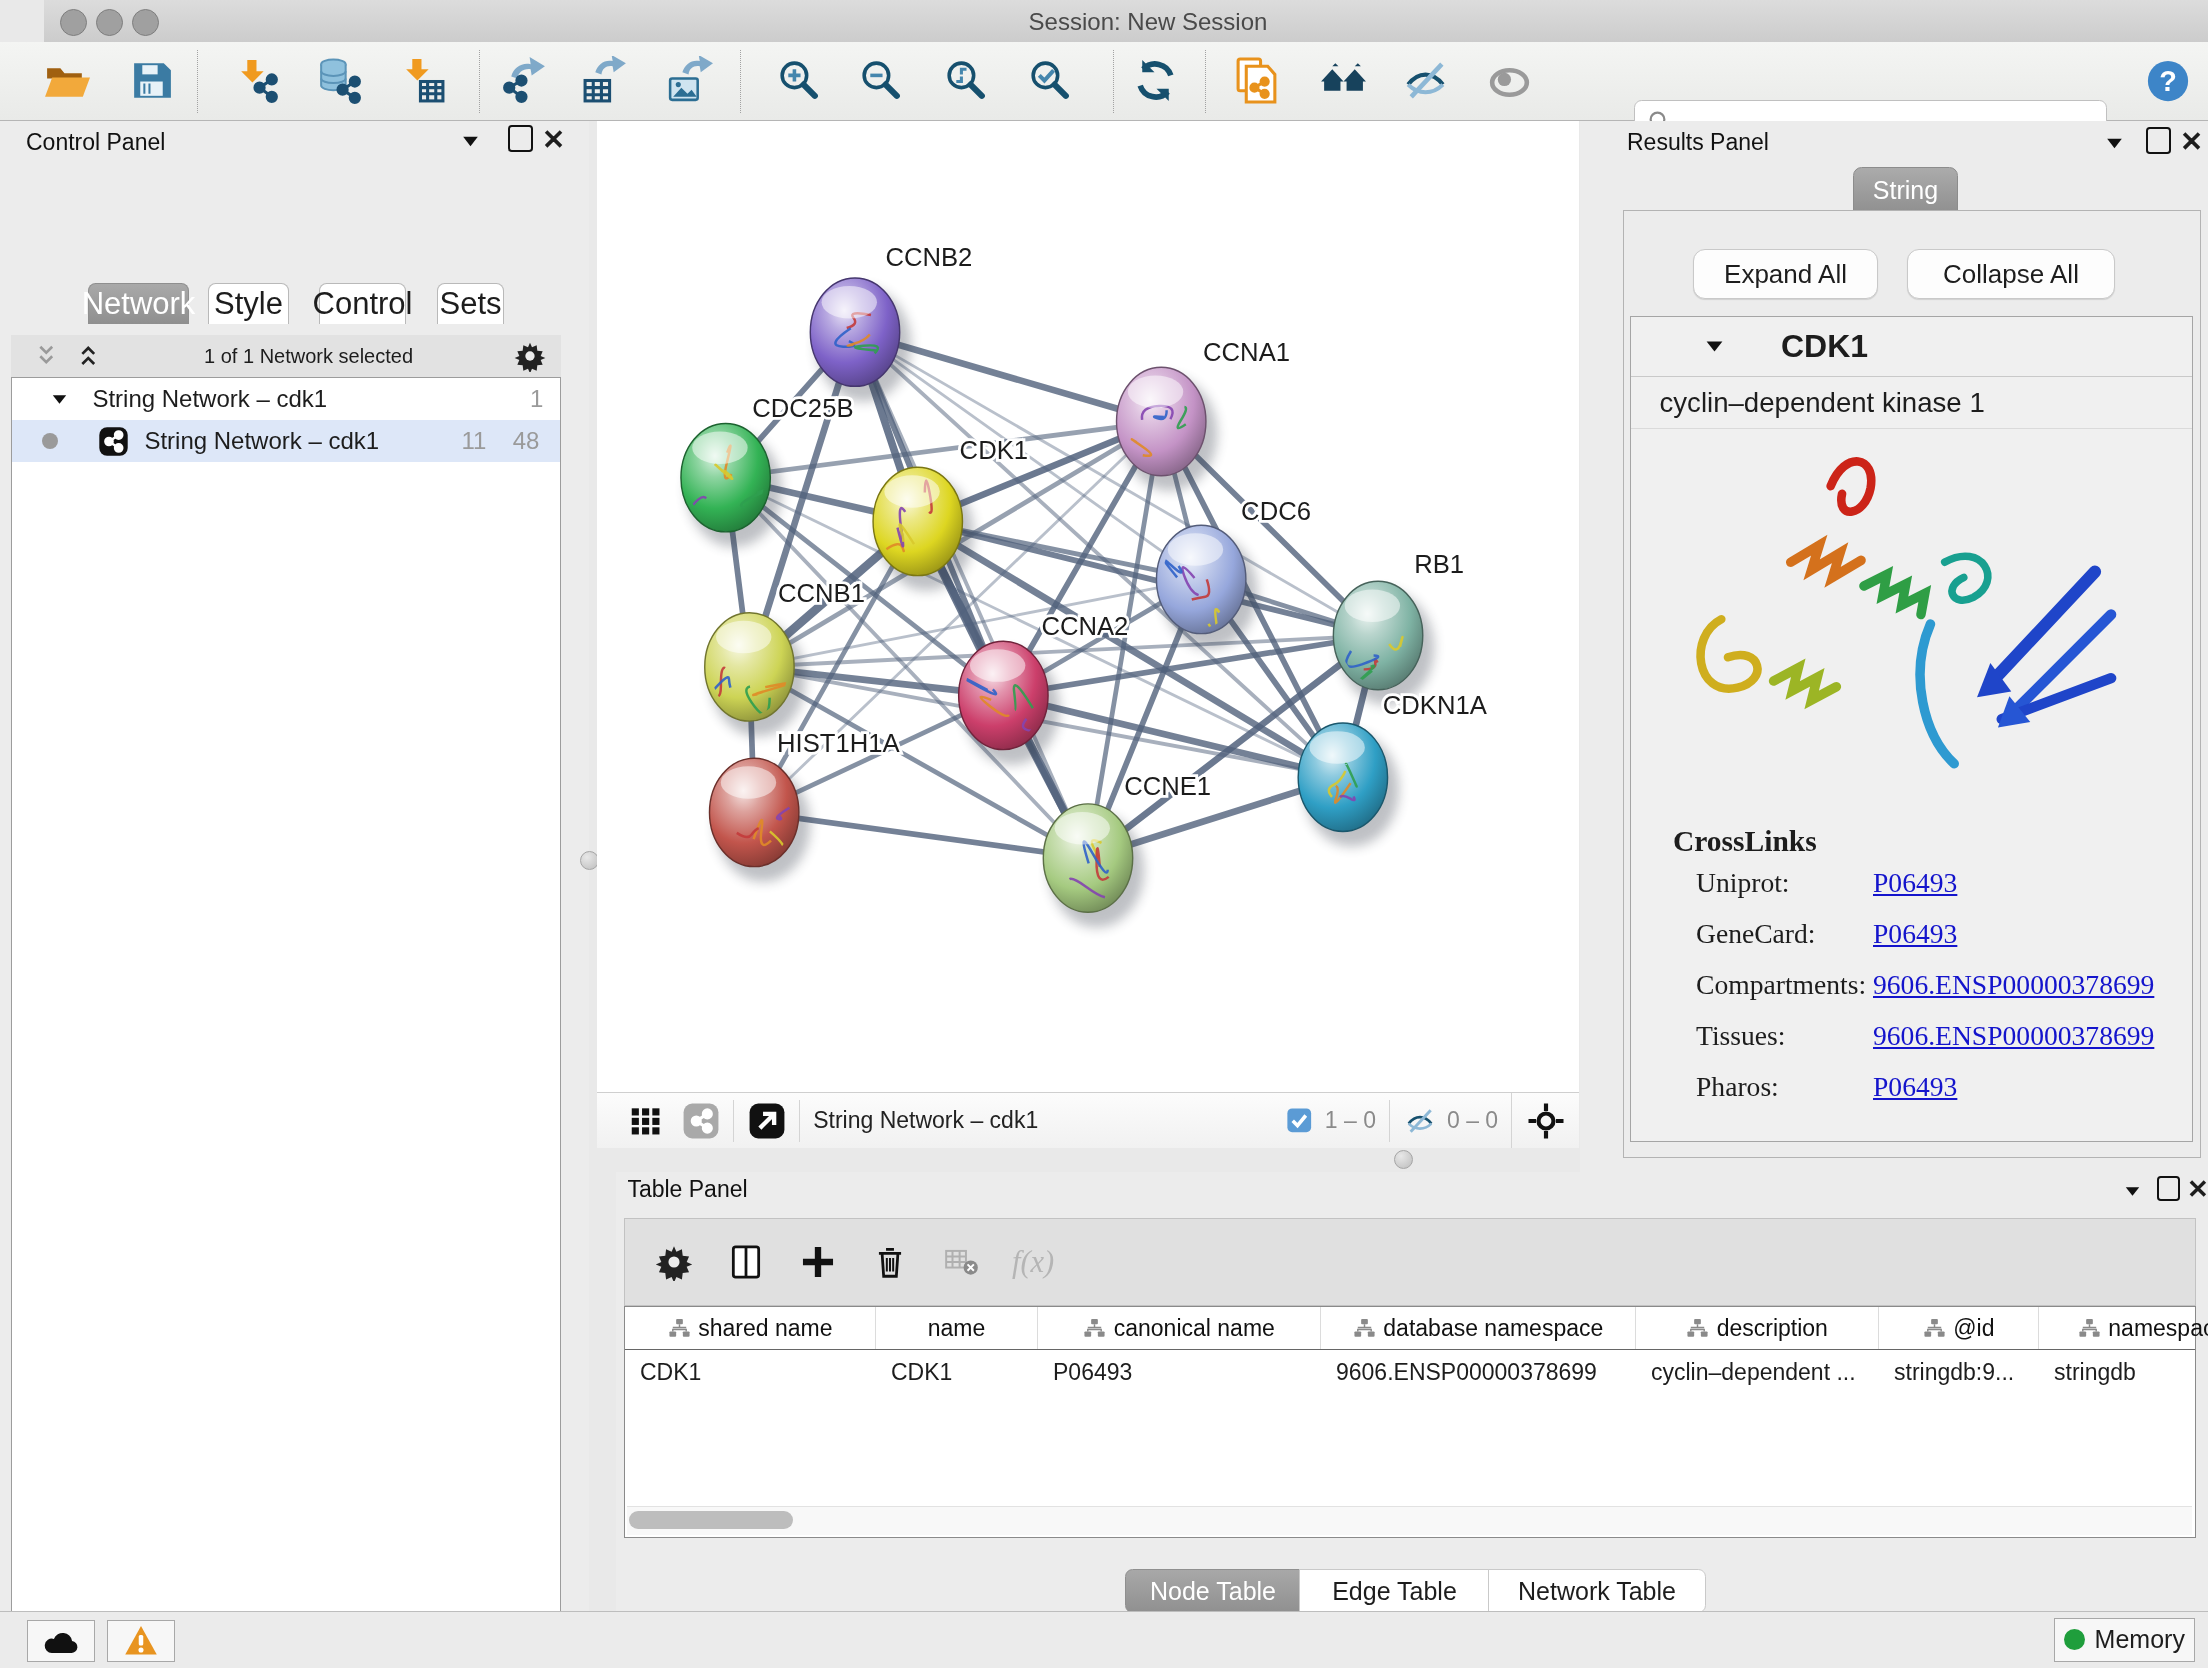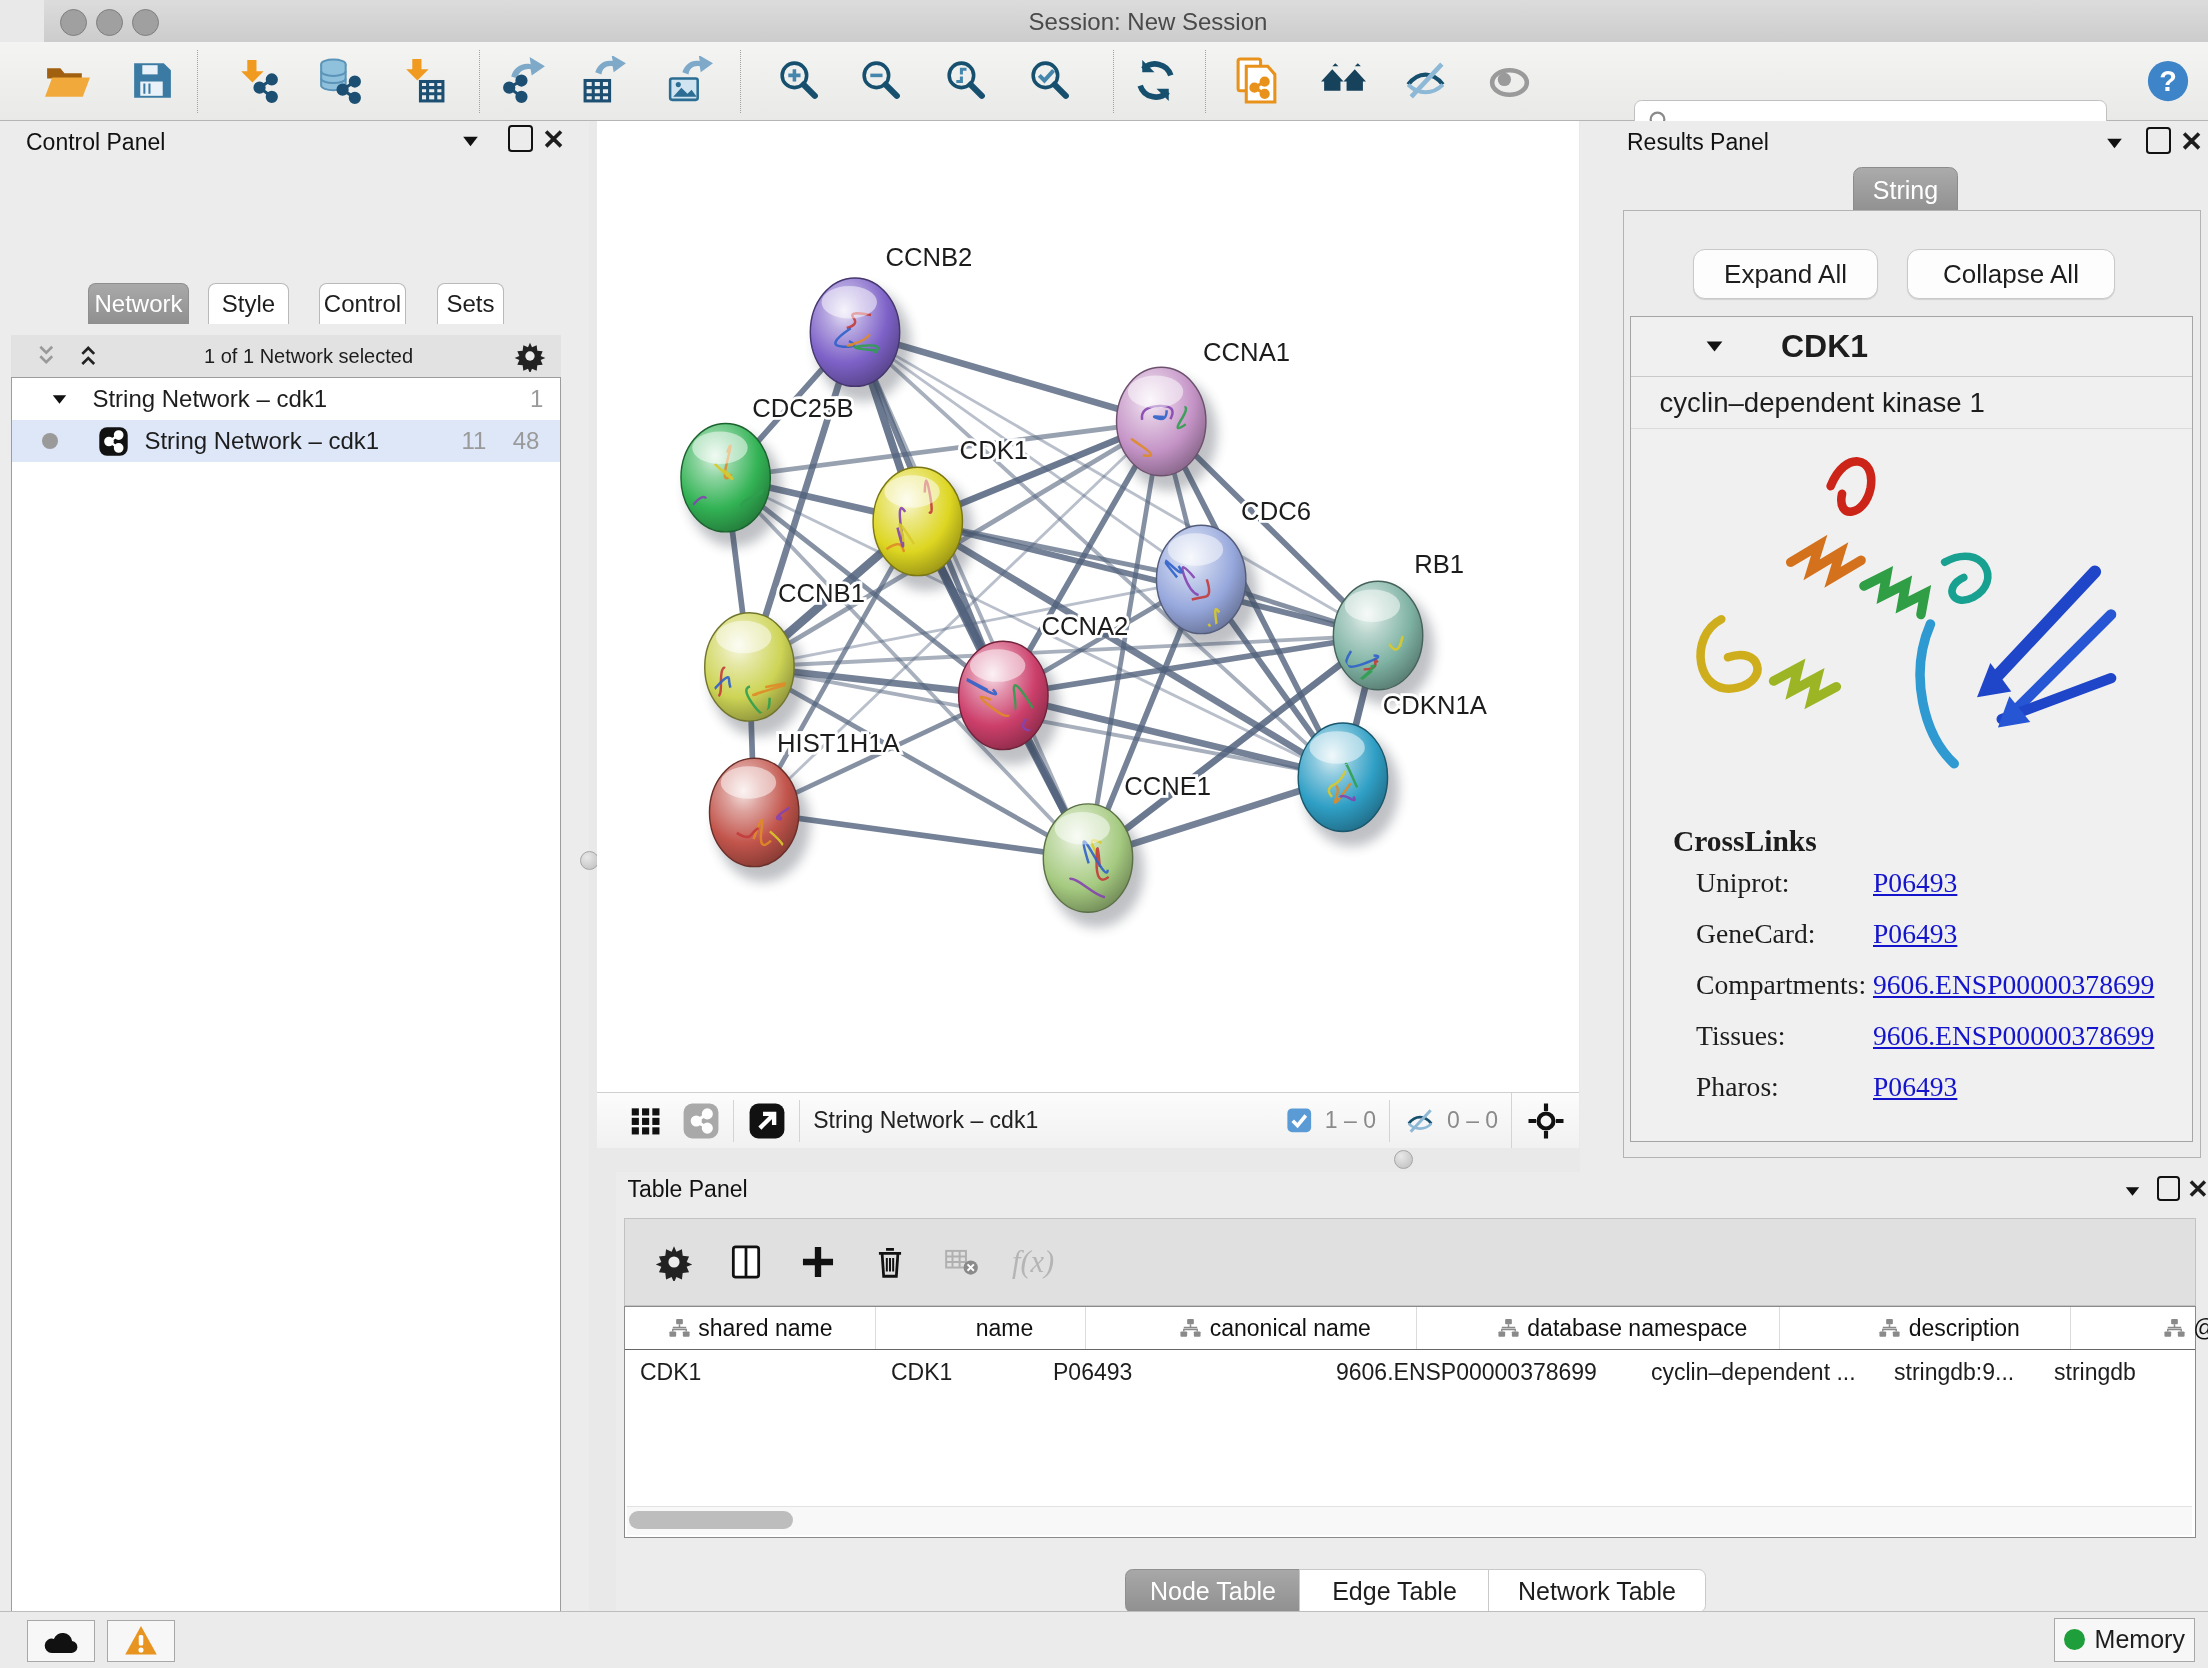--- a/index.html
+++ b/index.html
@@ -18,21 +18,21 @@
   .tbtn{width:55px;height:55px;top:11.4px;display:flex;align-items:center;justify-content:center;}
   .tsep{top:7.6px;width:0;height:63px;border-left:1.9px dotted #a2a2a2;}
   .searchbox{left:1634px;top:58px;width:473px;height:44px;background:#fff;border:1px solid #c0c0c0;
     border-radius:7.6px;display:flex;align-items:center;padding-left:9.5px;box-sizing:border-box;}
   
   .dock{background:#ececec;}
   .paneltitle{font-size:23px;color:#111;}
   
   .tab{position:absolute;top:162px;height:40px;border:1px solid #b9b9b9;border-bottom:none;
     border-radius:7.6px 7.6px 0 0;background:#fff;display:flex;align-items:center;justify-content:center;
-    font-size:24px;}
+    font-size:31px;}
   .tab.sel{background:linear-gradient(#a9a9a9,#8f8f8f);color:#fff;border-color:#8f8f8f;}
   .selbar{left:11.4px;top:214px;width:550px;height:42px;background:#e2e2e2;display:flex;align-items:center;}
   .treebox{left:11.4px;top:256px;width:550px;height:1313px;background:#fff;border:1px solid #9c9c9c;box-sizing:border-box;}
   .trow{position:relative;width:100%;height:42px;display:flex;align-items:center;font-size:24px;}
   .trow.sel{background:#dde7f8;}
   .cnt{color:#9a9a9a;}
   
   .canvas{left:597px;top:121px;width:982px;height:971px;background:#fff;}
   .canvasbar{left:597px;top:1092px;width:982px;height:55px;background:linear-gradient(#fcfcfc,#f1f1f1);
     border-top:1px solid #cfcfcf;display:flex;align-items:center;font-size:23px;color:#8a8a8a;}
@@ -46,21 +46,21 @@
     font-size:26px;display:flex;align-items:center;justify-content:center;box-shadow:0 1px 1px rgba(0,0,0,.12);}
   .rinner{left:1630px;top:316px;width:563px;height:826px;border:1.9px solid #a5a5a5;background:#f0f0f0;box-sizing:border-box;}
   .cdk1hdr{height:59px;border-bottom:1px solid #c9c9c9;background:#f0f0f0;display:flex;align-items:center;}
   .serif{font-family:"Liberation Serif",serif;}
   .xlrow{position:relative;height:51px;font-size:27.6px;}
   .xlink{color:#1414cc;text-decoration:underline;}
   
   .tpToolbar{left:624px;top:1218px;width:1572px;height:88px;background:#e0e0e0;
     border:1px solid #c2c2c2;display:flex;align-items:center;box-sizing:border-box;}
   .tblwrap{left:624px;top:1306px;width:1572px;height:232px;background:#fff;border:1.9px solid #8a8a8a;box-sizing:border-box;}
-  .thead{height:42px;display:flex;border-bottom:1.9px solid #666;gap:48px;}
+  .thead{height:42px;display:flex;border-bottom:1.9px solid #666;}
   .th{display:flex;align-items:center;justify-content:center;gap:7.6px;font-size:23px;color:#111;
       border-right:1px solid #dcdcdc;overflow:hidden;white-space:nowrap;box-sizing:border-box;}
   .trd{display:flex;height:44px;}
   .td{display:flex;align-items:center;padding-left:15px;font-size:23px;overflow:hidden;white-space:nowrap;box-sizing:border-box;}
   .hscroll{position:absolute;left:1.9px;bottom:1.9px;width:1565px;height:28.5px;background:#f8f8f8;border-top:1px solid #e2e2e2;}
   .hthumb{position:absolute;left:1.9px;top:4.8px;width:164px;height:18px;border-radius:9.5px;background:#bdbdbd;}
   .btab{position:absolute;top:1569px;height:42px;display:flex;align-items:center;justify-content:center;
     font-size:25px;background:#fff;border:1px solid #c9c9c9;}
   .btab.sel{background:linear-gradient(#a8a8a8,#909090);color:#fff;border-color:#8f8f8f;}
   

